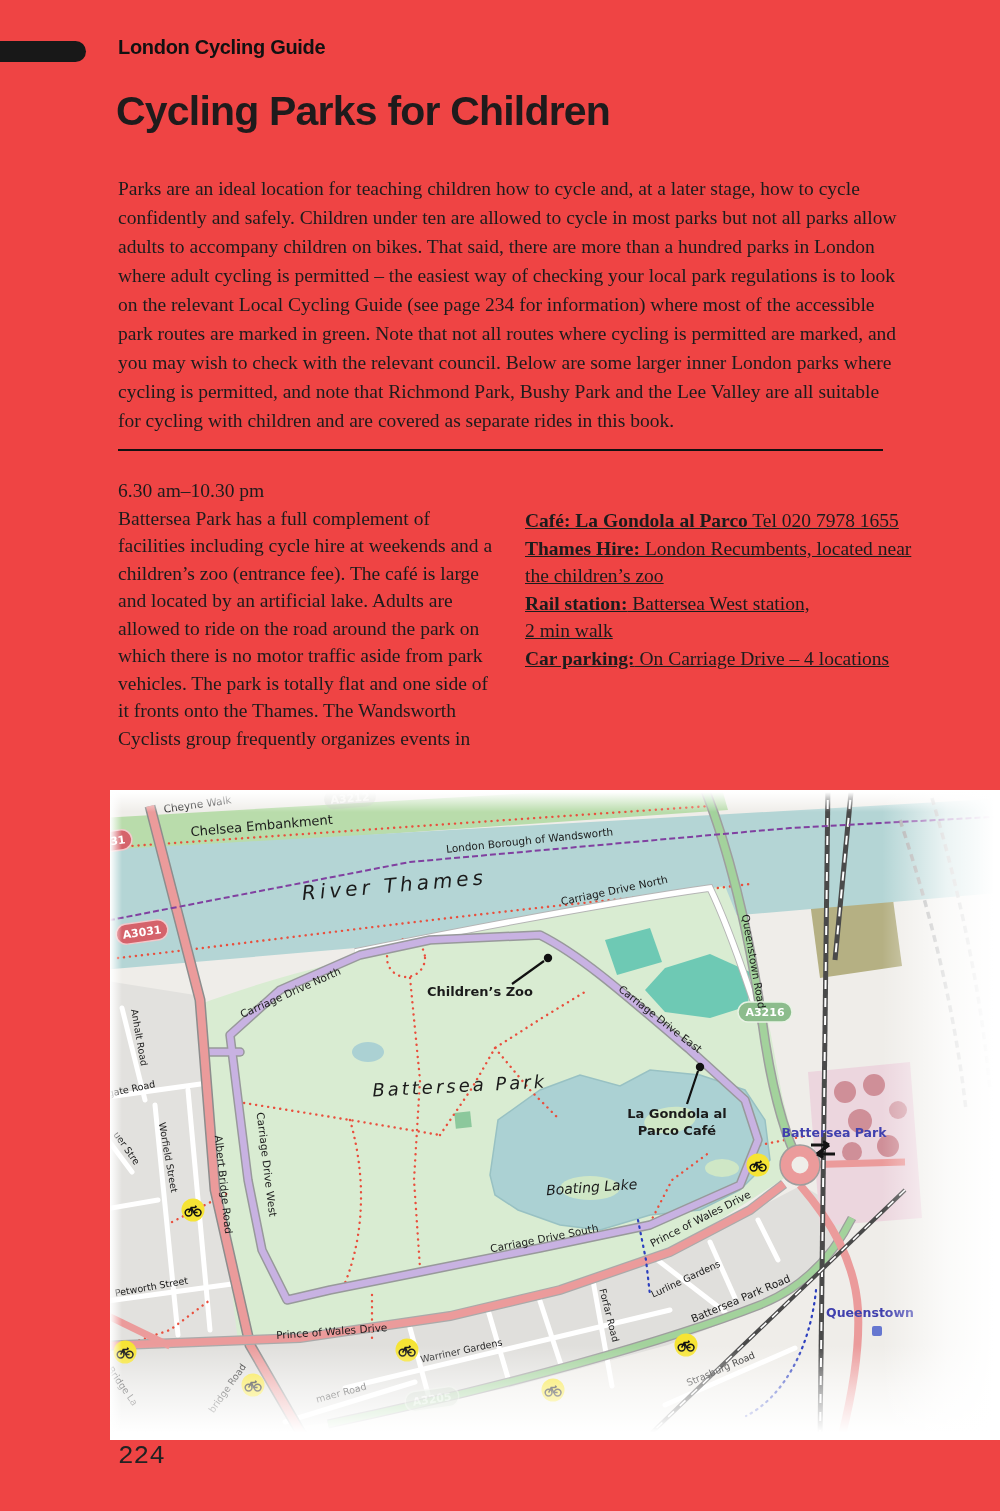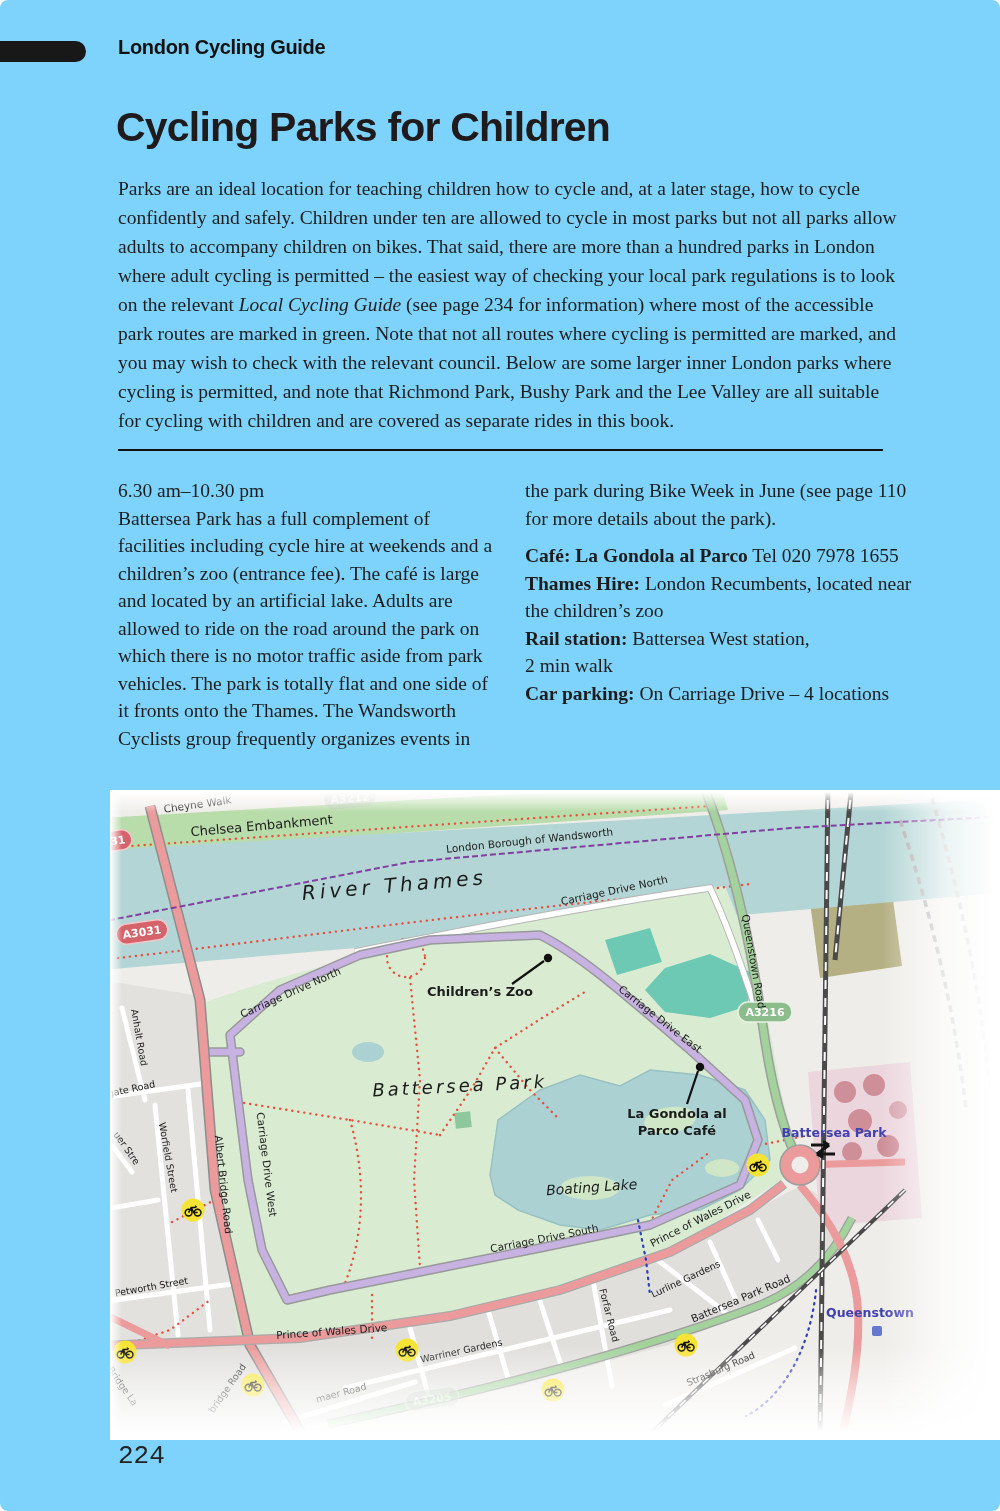--- a/index.html
+++ b/index.html
@@ -1,35 +1,35 @@
 <!DOCTYPE html>
 <html><head>
 <meta charset="utf-8">
 <style>
   html,body{margin:0;padding:0;background:#ffffff;}
-  #page{position:relative;width:1000px;height:1511px;background:#7dd3fc;overflow:hidden;
-        font-family:"Liberation Serif",serif;color:#1c1c1c;border-radius:8px;}
+  #page{position:relative;width:1000px;height:1511px;background:#ef4444;overflow:hidden;
+        font-family:"Liberation Serif",serif;color:#1c1c1c;}
   .abs{position:absolute;}
   
   #tab-bar{left:0;top:41px;width:86px;height:21px;background:#181818;border-radius:0 11px 11px 0;}
   #series-title{left:118px;top:36px;font-family:"Liberation Sans",sans-serif;font-weight:bold;
         font-size:20px;letter-spacing:-0.3px;color:#111;}
-  #page-title{left:116px;top:104px;font-family:"Liberation Sans",sans-serif;font-weight:bold;
+  #page-title{left:116px;top:88px;font-family:"Liberation Sans",sans-serif;font-weight:bold;
         font-size:41px;letter-spacing:-0.8px;color:#1f1b1c;}
   
   #intro{left:118px;top:174px;width:788px;font-size:19.5px;line-height:29px;text-align:left;}
-  #intro .it{font-style:italic;}
+  #intro .it{}
   
   #section-rule{left:118px;top:449px;width:765px;height:0;border-top:2px solid #111;}
   
   #col-left{left:118px;top:477px;width:382px;font-size:19.5px;line-height:27.5px;}
   #col-right{left:525px;top:477px;width:388px;font-size:19.5px;line-height:27.5px;}
   .listing-head{font-weight:bold;font-size:18px;letter-spacing:1px;}
   .detail b{font-weight:bold;}
-  #right-details{margin-top:10px;}
+  #right-details{margin-top:30px;text-decoration:underline;}
   
   #map-wrap{left:110px;top:790px;width:890px;height:650px;}
   #map-wrap svg{position:absolute;left:0;top:0;}
   .fade{position:absolute;pointer-events:none;}
   #fade-top{left:0;top:0;width:890px;height:22px;background:linear-gradient(to bottom,#fff 10%,rgba(255,255,255,0));}
   #fade-bottom{left:0;top:555px;width:890px;height:95px;
       background:linear-gradient(to bottom,rgba(255,255,255,0) 0%,rgba(255,255,255,.55) 45%,#fff 92%);}
   #fade-right{left:772px;top:0;width:118px;height:650px;
       background:linear-gradient(to right,rgba(255,255,255,0) 0%,rgba(255,255,255,.75) 55%,#fff 95%);}
   #fade-left{left:0;top:0;width:12px;height:650px;background:linear-gradient(to right,#fff,rgba(255,255,255,0));}
@@ -58,21 +58,20 @@
   <div class="abs" id="intro"><span>Parks are an ideal location for teaching children how to cycle and, at a later stage, how to cycle confidently and safely. Children under ten are allowed to cycle in most parks but not all parks allow adults to accompany children on bikes. That said, there are more than a hundred parks in London where adult cycling is permitted – the easiest way of checking your local park regulations is to look on the relevant </span><span class="it">Local Cycling Guide</span><span> (see page 234 for information) where most of the accessible park routes are marked in green. Note that not all routes where cycling is permitted are marked, and you may wish to check with the relevant council. Below are some larger inner London parks where cycling is permitted, and note that Richmond Park, Bushy Park and the Lee Valley are all suitable for cycling with children and are covered as separate rides in this book.</span></div>
 
   <div class="abs" id="section-rule"></div>
 
   <div class="abs" id="col-left">
     <div>6.30 am–10.30 pm</div>
     <div>Battersea Park has a full complement of facilities including cycle hire at weekends and a children’s zoo (entrance fee). The café is large and located by an artificial lake. Adults are allowed to ride on the road around the park on which there is no motor traffic aside from park vehicles. The park is totally flat and one side of it fronts onto the Thames. The Wandsworth Cyclists group frequently organizes events in</div>
   </div>
 
   <div class="abs" id="col-right">
-    <div>the park during Bike Week in June (see page 110 for more details about the park).</div>
     <div id="right-details">
       <div class="detail"><b>Café: La Gondola al Parco</b><span> Tel 020 7978 1655</span></div>
       <div class="detail"><b>Thames Hire:</b><span> London Recumbents, located near the children’s zoo</span></div>
       <div class="detail"><b>Rail station:</b><span> Battersea West station,</span></div>
       <div class="detail"><span>2 min walk</span></div>
       <div class="detail"><b>Car parking:</b><span> On Carriage Drive – 4 locations</span></div>
     </div>
   </div>
 
   <div class="abs" id="map-wrap">

